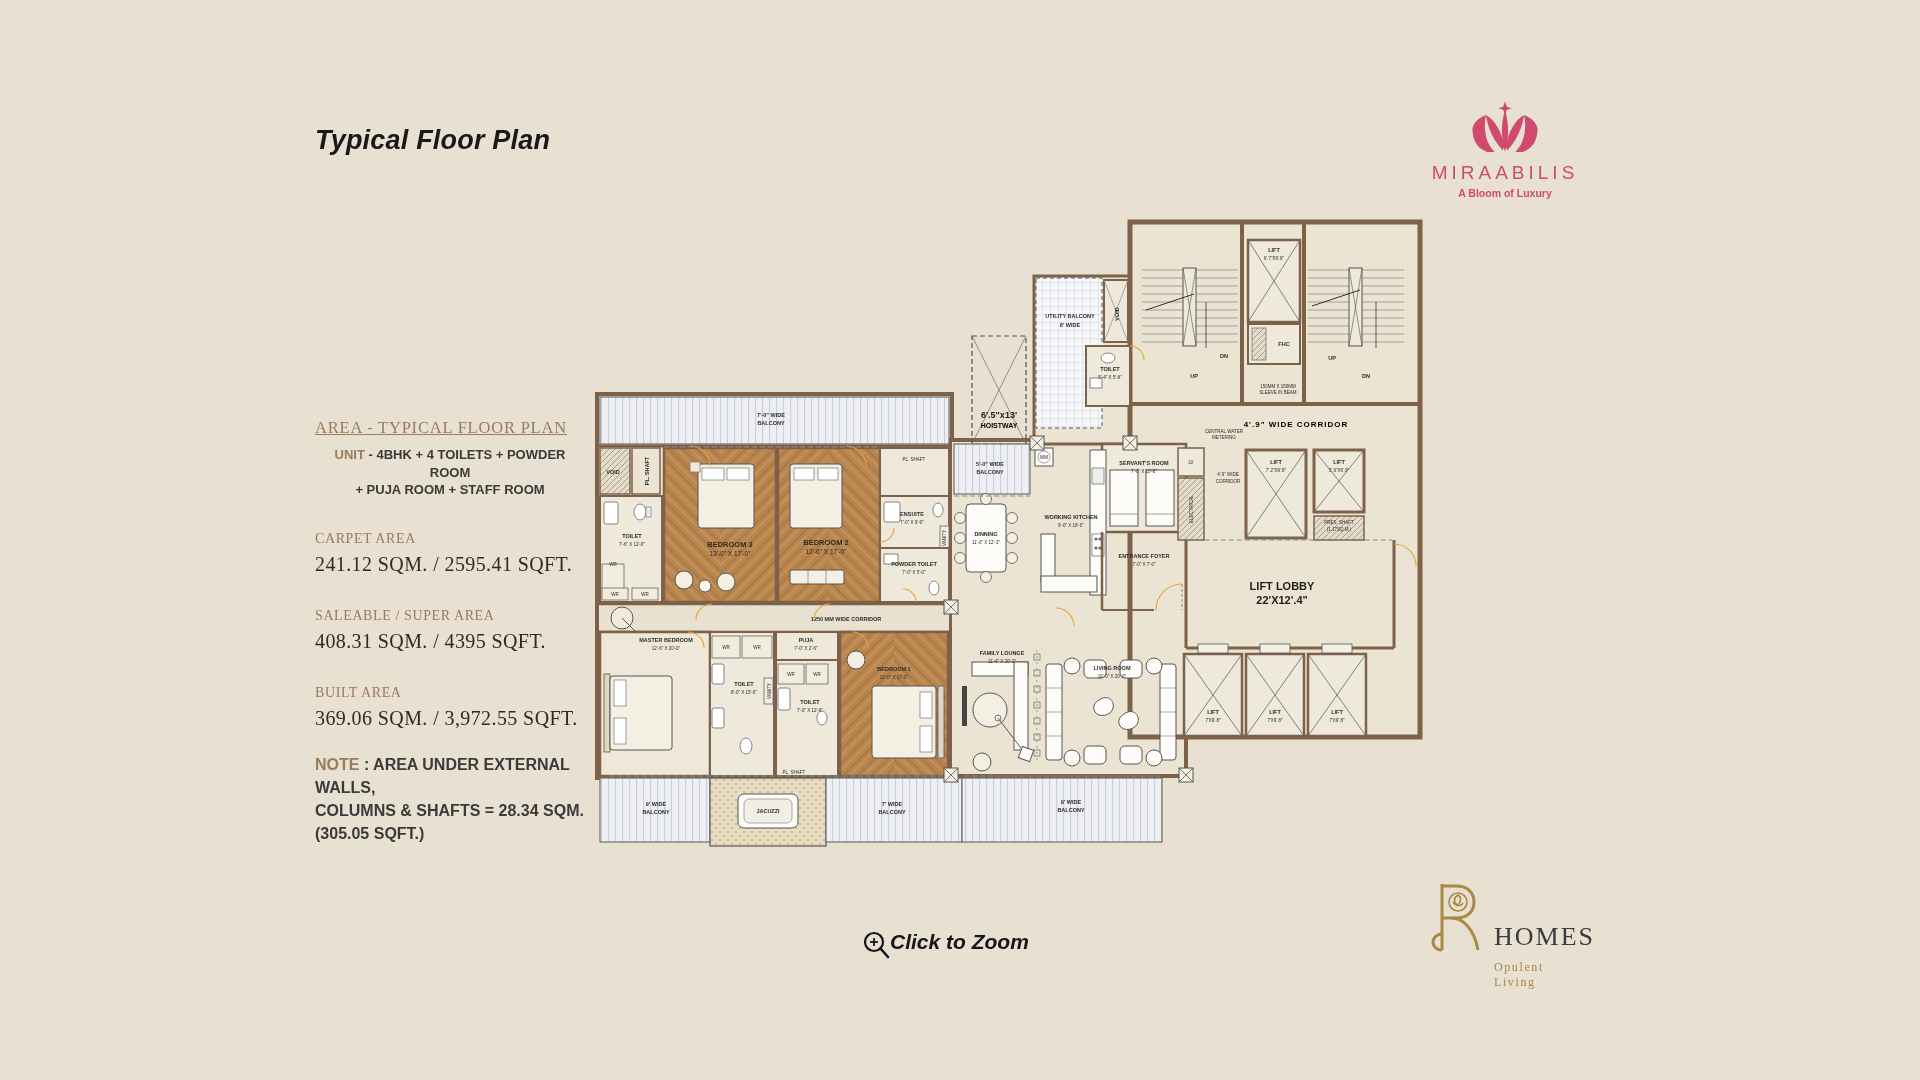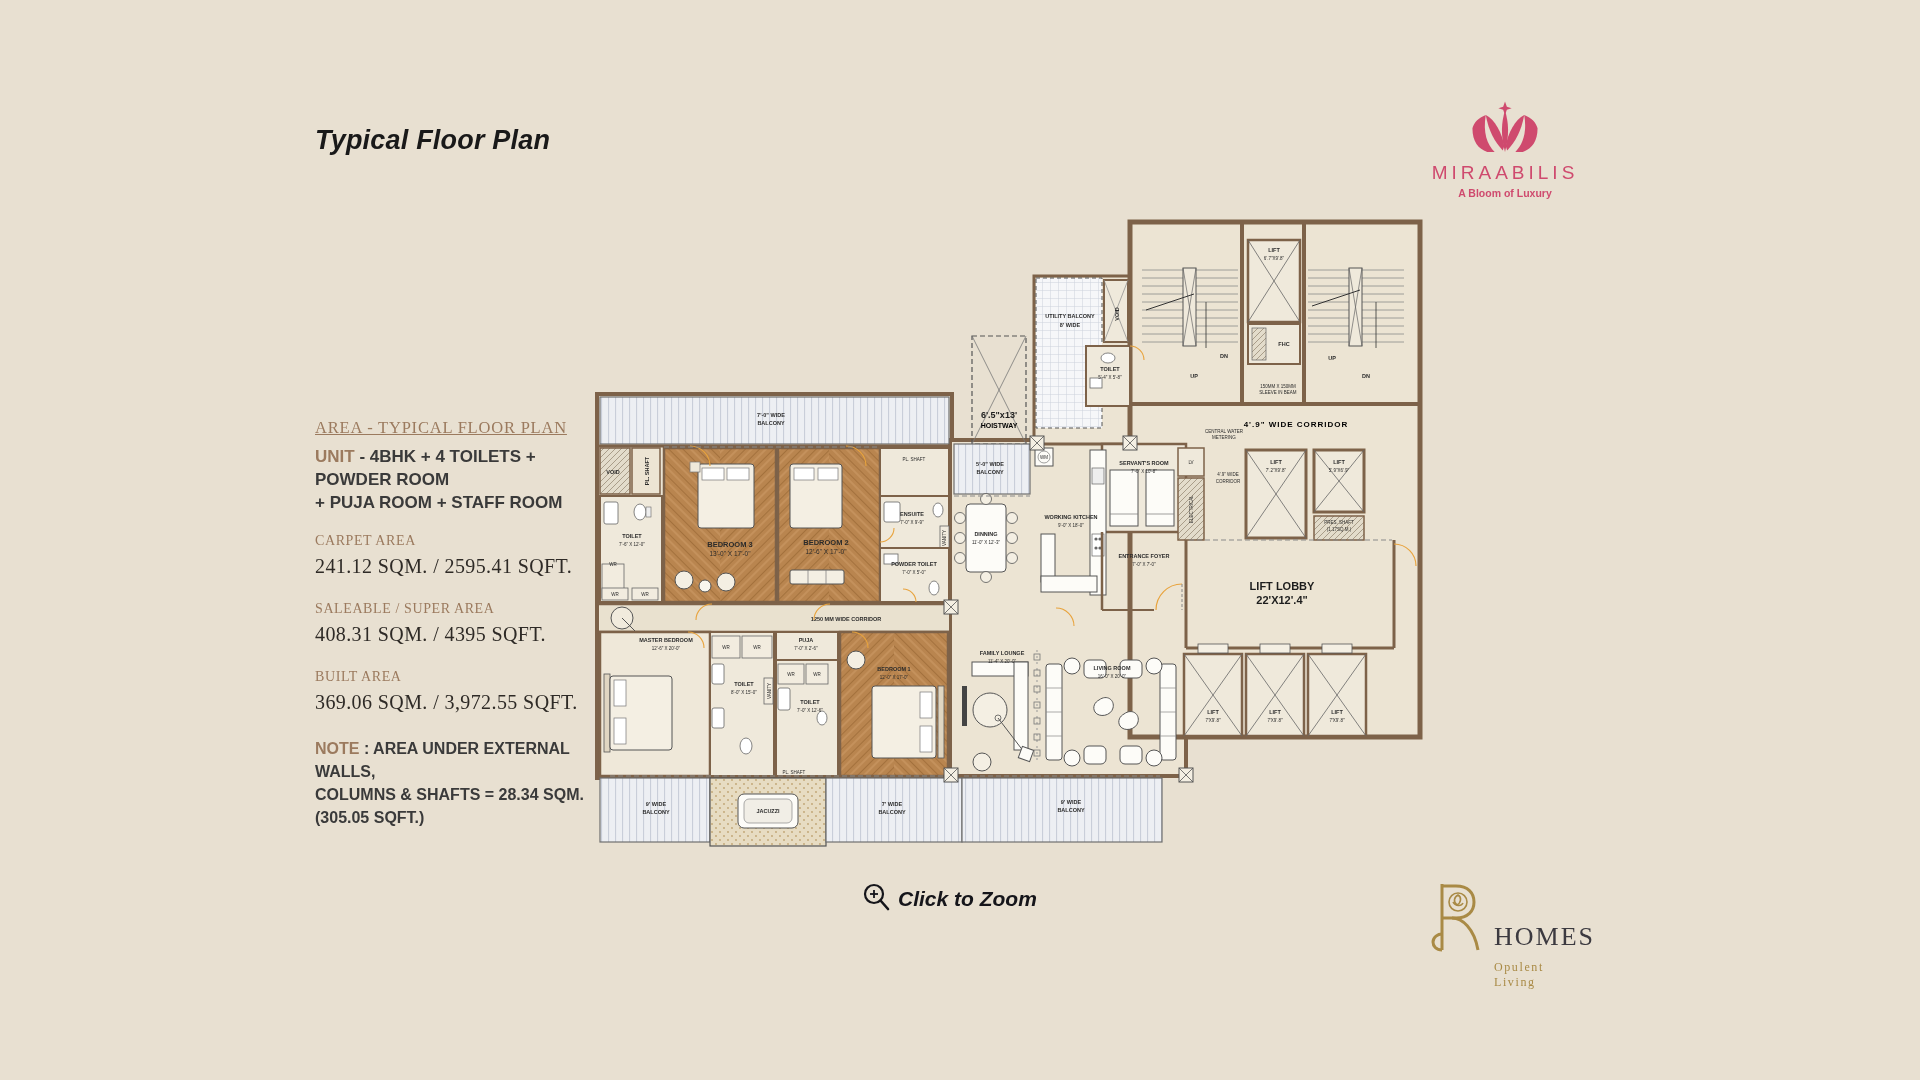--- a/index.html
+++ b/index.html
@@ -3,38 +3,38 @@
 <meta charset="utf-8">
 <style>
   html,body{margin:0;padding:0;}
   body{width:1920px;height:1080px;position:relative;background:#e8e0d1;font-family:"Liberation Sans",sans-serif;overflow:hidden;}
   .abs{position:absolute;}
   
   #page-title{left:315px;top:125px;font-size:27px;font-weight:bold;font-style:italic;color:#191919;letter-spacing:.2px;}
   
   #area-panel{left:315px;top:418px;width:270px;}
   .ap-heading{font-family:"Liberation Serif",serif;font-size:16.5px;color:#9b7a5e;letter-spacing:.8px;margin-bottom:8px;text-decoration:underline;}
-  .ap-unit{font-size:17px;font-weight:bold;color:#3a3a3a;line-height:1.35;margin-bottom:18px;}
+  .ap-unit{font-size:13px;font-weight:bold;color:#3a3a3a;line-height:1.35;margin-bottom:18px;text-align:center;}
   .ap-unit .brown{color:#9b7a5e;}
   .ap-item{margin-bottom:23px;}
-  .ap-label{font-family:"Liberation Serif",serif;font-size:14px;color:#9b7a5e;letter-spacing:.6px;margin-bottom:6px;}
+  .ap-label{font-family:"Liberation Serif",serif;font-size:14px;color:#9b7a5e;letter-spacing:.6px;margin-bottom:6px;margin-top:32px;}
   .ap-value{font-family:"Liberation Serif",serif;font-size:20px;color:#2e2a26;letter-spacing:.4px;}
   .ap-note{font-size:16px;font-weight:bold;color:#3a3a3a;line-height:1.45;margin-top:12px;}
   .ap-note .brown{color:#9b7a5e;}
   
   #brand-top{left:1425px;top:100px;width:160px;text-align:center;}
   #brand-top .bt-name{font-size:19px;color:#cf4a6e;letter-spacing:4px;margin-top:4px;}
   #brand-top .bt-tag{font-size:10.5px;color:#cf4a6e;margin-top:3px;font-weight:600;}
   
   #brand-bottom{left:1428px;top:878px;width:160px;}
   #brand-bottom .bb-row{display:flex;align-items:flex-end;}
   #brand-bottom .bb-name{font-family:"Liberation Serif",serif;font-size:26px;color:#3c3a40;letter-spacing:2px;margin-left:4px;margin-bottom:8px;}
   #brand-bottom .bb-tag{font-family:"Liberation Serif",serif;font-size:12px;color:#a98a45;letter-spacing:1.6px;margin-left:66px;margin-top:0px;}
   
-  #zoom-control{left:862px;top:882px;display:flex;align-items:center;gap:8px;cursor:pointer;}
+  #zoom-control{left:862px;top:930px;display:flex;gap:0;cursor:pointer;}
   #zoom-control .zc-text{font-size:21px;font-style:italic;font-weight:600;color:#15151a;}
   
   #plan-wrap{left:594px;top:218px;width:830px;height:632px;}
   
   .lbl{font:bold 7.5px "Liberation Sans",sans-serif;fill:#2b2b2b;text-anchor:middle;}
   .dim{font:6.5px "Liberation Sans",sans-serif;fill:#2b2b2b;text-anchor:middle;}
   .tiny{font:bold 5.5px "Liberation Sans",sans-serif;fill:#2b2b2b;text-anchor:middle;}
   .micro{font:4.5px "Liberation Sans",sans-serif;fill:#2b2b2b;text-anchor:middle;}
   .big{font:bold 11px "Liberation Sans",sans-serif;fill:#1d1d1d;text-anchor:middle;}
   .med{font:bold 9px "Liberation Sans",sans-serif;fill:#1d1d1d;text-anchor:middle;}

